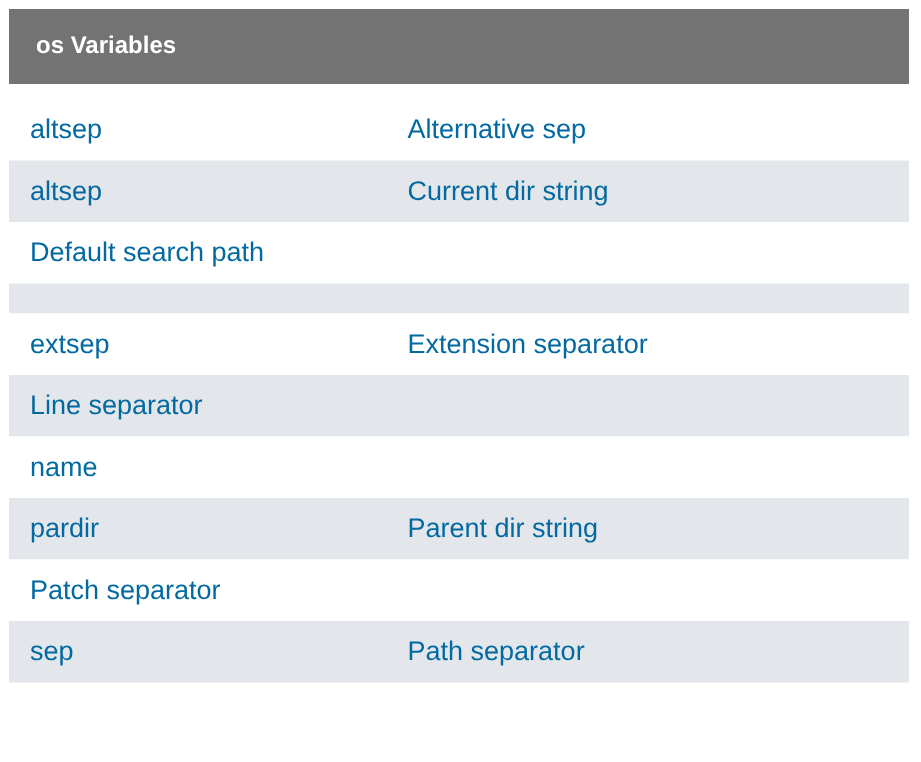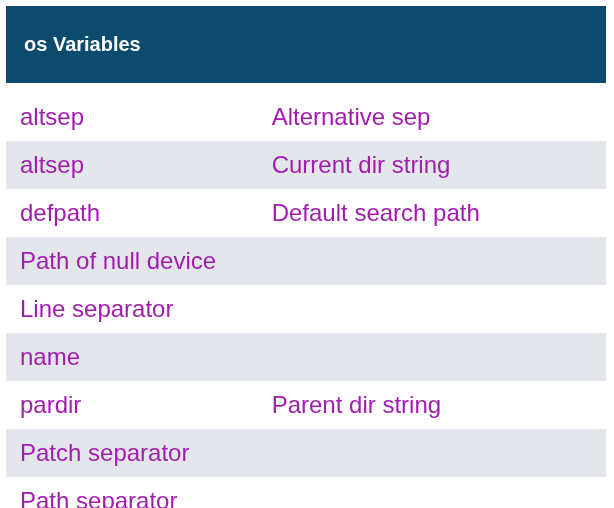--- a/index.html
+++ b/index.html
@@ -9,34 +9,34 @@
     }
     body {
       font-family: Verdana, Geneva, sans-serif;
       background: #ffffff;
       padding: 6px;
     }
     .table-container {
       width: 600px;
     }
     .table-header {
-      background: #0c4a6e;
+      background: #737373;
       color: #ffffff;
       font-weight: bold;
-      font-size: 20px;
-      padding: 27px 18px;
+      font-size: 16px;
+      padding: 16px 18px;
     }
     .table-body {
       margin-top: 10px;
     }
     .table-row {
       display: flex;
       padding: 10px 14px;
-      font-size: 24px;
-      color: #a21caf;
+      font-size: 18px;
+      color: #0369a1;
     }
     .table-row:nth-child(odd) {
       background: #ffffff;
     }
     .table-row:nth-child(even) {
       background: #e3e7eb;
     }
     .cell-name {
       width: 44%;
     }
@@ -54,36 +54,39 @@
   <div class="table-body">
     <div class="table-row">
       <div class="cell-name">altsep</div>
       <div class="cell-desc">Alternative sep</div>
     </div>
     <div class="table-row">
       <div class="cell-name">altsep</div>
       <div class="cell-desc">Current dir string</div>
     </div>
     <div class="table-row">
-      <div class="cell-name">defpath</div>
       <div class="cell-desc">Default search path</div>
     </div>
     <div class="table-row">
-      <div class="cell-desc">Path of null device</div>
+    </div>
+    <div class="table-row">
+      <div class="cell-name">extsep</div>
+      <div class="cell-desc">Extension separator</div>
     </div>
     <div class="table-row">
       <div class="cell-desc">Line separator</div>
     </div>
     <div class="table-row">
       <div class="cell-name">name</div>
     </div>
     <div class="table-row">
       <div class="cell-name">pardir</div>
       <div class="cell-desc">Parent dir string</div>
     </div>
     <div class="table-row">
       <div class="cell-desc">Patch separator</div>
     </div>
     <div class="table-row">
+      <div class="cell-name">sep</div>
       <div class="cell-desc">Path separator</div>
     </div>
   </div>
 </div>
 
 </body></html>

